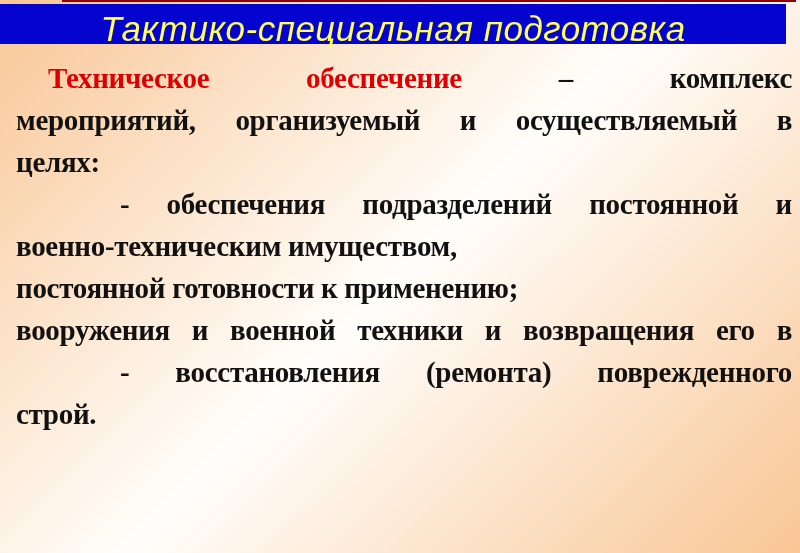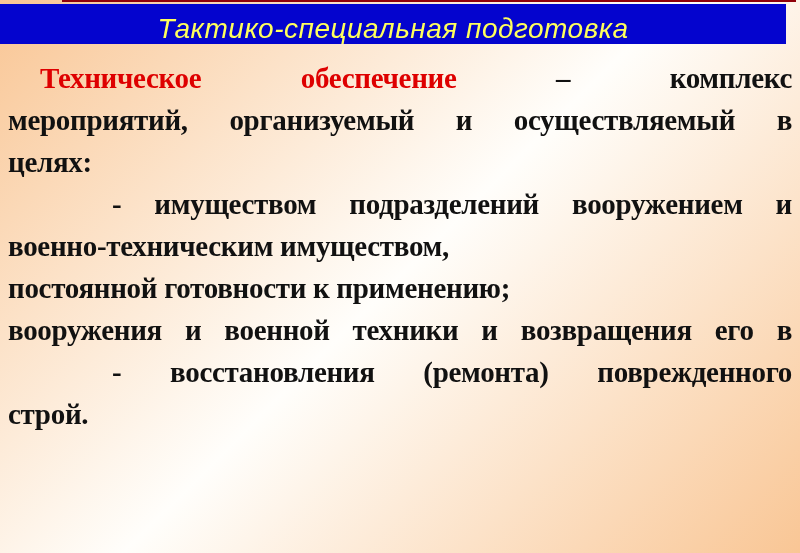--- a/index.html
+++ b/index.html
@@ -30,21 +30,21 @@
     width: 786px;
     height: 40px;
     background: #0404ce;
     display: flex;
     align-items: center;
     justify-content: center;
   }
   .title-bar .title-text {
     font-family: "Liberation Sans", "DejaVu Sans", sans-serif;
     font-style: italic;
-    font-size: 28px;
+    font-size: 35px;
     letter-spacing: 0.5px;
     color: #ffff5c;
     white-space: nowrap;
     margin-top: 10px;
   }
   .body-text {
     position: absolute;
     top: 57px;
     left: 0;
     width: 784px;
@@ -54,38 +54,39 @@
     font-weight: bold;
     letter-spacing: -0.3px;
     line-height: 42px;
   }
   .body-text .line {
     text-align: justify;
     text-align-last: justify;
     height: 42px;
     overflow: visible;
     white-space: nowrap;
+    margin-left: 8px;
   }
   .body-text .line.no-justify {
     text-align: left;
     text-align-last: left;
   }
 </style>
 </head>
 <body>
 
 <div class="slide">
   <div class="top-red-line"></div>
   <div class="title-bar">
     <span class="title-text">Тактико-специальная подготовка</span>
   </div>
   <div class="body-text">
       <div class="line" style="text-indent: 32px;"><span style="color: rgb(222, 0, 0);">Техническое обеспечение</span><span style="color: rgb(17, 17, 17);"> – комплекс</span></div>
       <div class="line" style="text-indent: 0px;"><span style="color: rgb(17, 17, 17);">мероприятий, организуемый и осуществляемый в</span></div>
       <div class="line no-justify" style="text-indent: 0px;"><span style="color: rgb(17, 17, 17);">целях:</span></div>
-      <div class="line" style="text-indent: 104px;"><span style="color: rgb(17, 17, 17);">- имуществом подразделений вооружением и</span></div>
+      <div class="line" style="text-indent: 104px;"><span style="color: rgb(17, 17, 17);">- обеспечения подразделений постоянной и</span></div>
       <div class="line no-justify" style="text-indent: 0px;"><span style="color: rgb(17, 17, 17);">военно-техническим имуществом,</span></div>
       <div class="line no-justify" style="text-indent: 0px;"><span style="color: rgb(17, 17, 17);">постоянной готовности к применению;</span></div>
       <div class="line" style="text-indent: 0px;"><span style="color: rgb(17, 17, 17);">вооружения и военной техники и возвращения его в</span></div>
       <div class="line" style="text-indent: 104px;"><span style="color: rgb(17, 17, 17);">- восстановления (ремонта) поврежденного</span></div>
       <div class="line no-justify" style="text-indent: 0px;"><span style="color: rgb(17, 17, 17);">строй.</span></div>
     </div>
 </div>
 
 </body></html>

